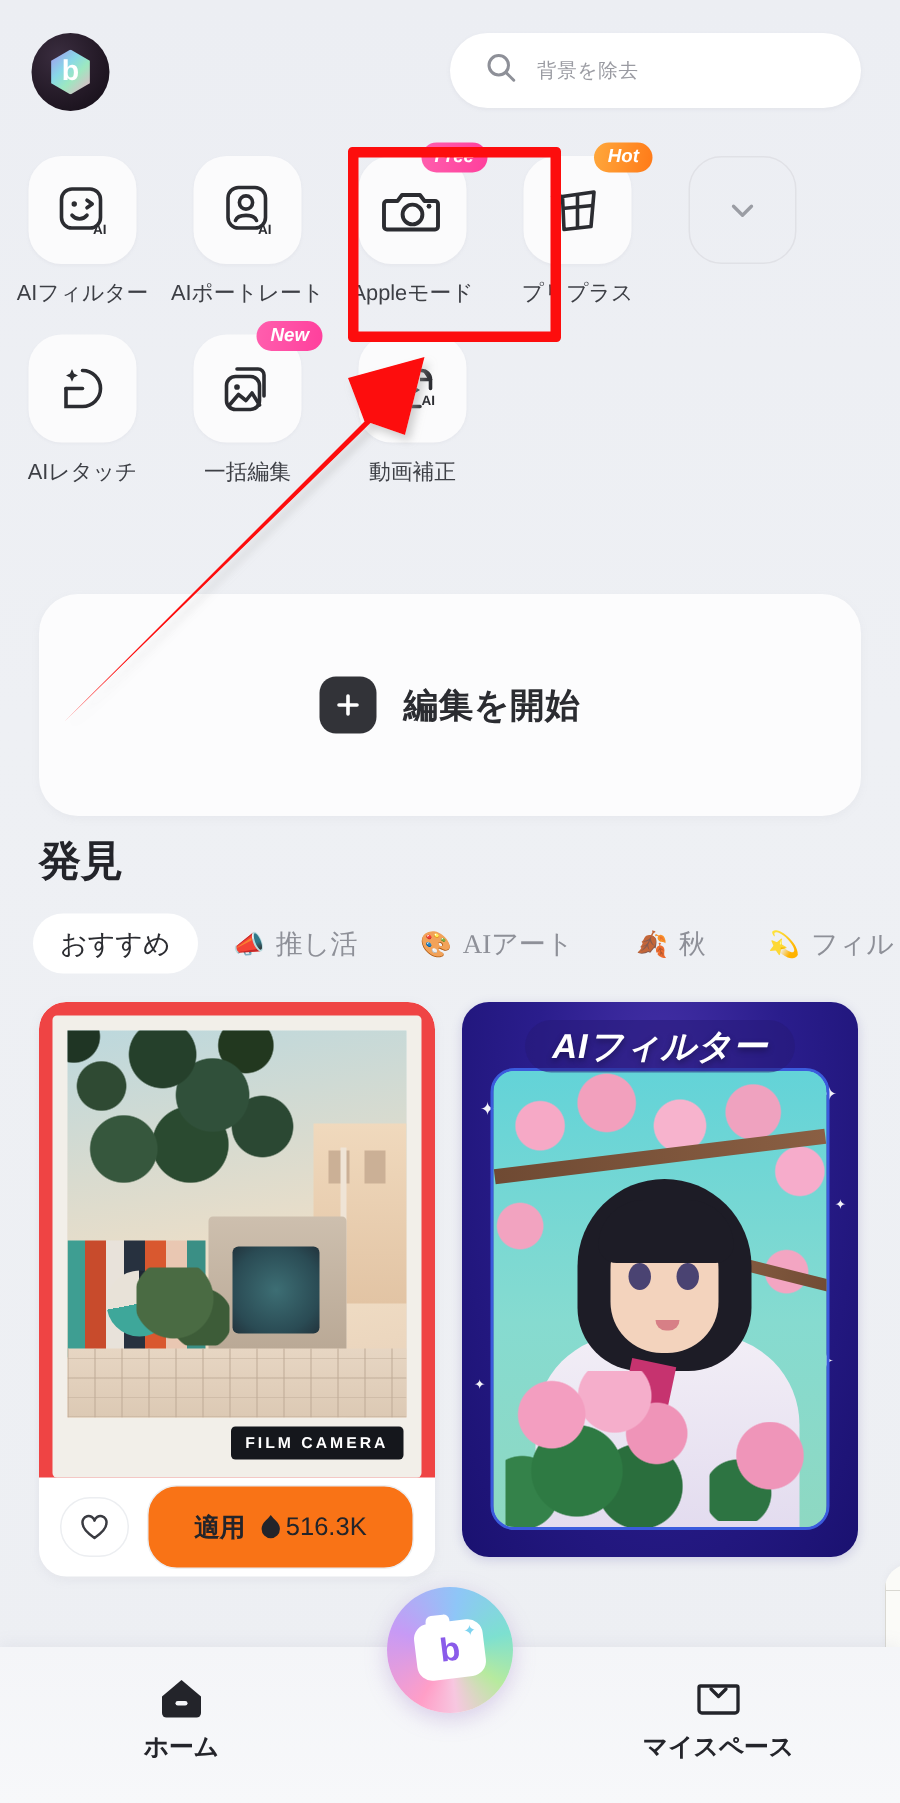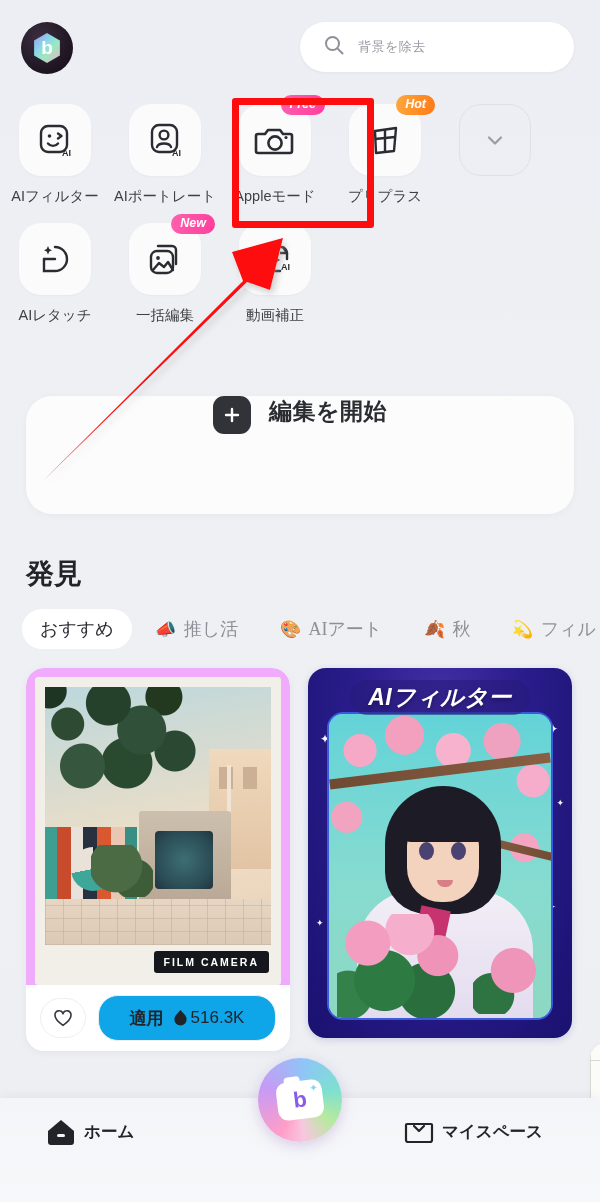--- a/index.html
+++ b/index.html
@@ -74,23 +74,23 @@
   .badge.hot  { background: linear-gradient(100deg,#ffa83c,#ff7a18); }
   .badge.new  { background: linear-gradient(100deg,#ff5fae,#ff3f9c); }
   .expander {
     width: 72px; height: 72px; border-radius: 22px;
     border: 1.6px solid #e0e1e6; background: transparent;
     display: flex; align-items: center; justify-content: center;
   }
 
   
   .start-card {
-    position: absolute; left: 26px; top: 396px; width: 548px; height: 118px;
+    position: absolute; left: 26px; top: 396px; width: 548px; height: 148px;
     background: #fcfcfd; border-radius: 26px;
-    display: flex; justify-content: center;
+    display: flex; align-items: center; justify-content: center;
     box-shadow: 0 2px 6px rgba(150,150,170,0.08);
   }
   .plus-box {
     width: 38px; height: 38px; border-radius: 11px; background: #323338;
     display: flex; align-items: center; justify-content: center; margin-right: 18px;
   }
   .plus-box svg { display: block; }
   .start-label { font-size: 23px; font-weight: bold; color: #2b2c31; letter-spacing: .5px; }
 
   
@@ -115,21 +115,21 @@
   .feed-col { position: absolute; top: 0; }
   .feed-col.left { left: 0; width: 264px; }
   .feed-col.right { left: 282px; width: 264px; }
 
   .card {
     width: 264px; border-radius: 18px; background: #ffffff; overflow: hidden;
     box-shadow: 0 2px 7px rgba(150,150,170,0.10);
   }
   
   .film-wrap {
-    width: 264px; height: 317px; background: #f0abfc;
+    width: 264px; height: 317px; background: #ef4444;
     border-radius: 18px 18px 0 0; padding: 9px 9px 0 9px; text-align: right;
   }
   .polaroid {
     width: 246px; height: 308px; background: #f2efe9;
     border-radius: 3px; padding: 10px 10px 0 10px; position: relative;
   }
   .photo {
     width: 226px; height: 258px; position: relative; overflow: hidden;
     background: linear-gradient(180deg,#cfe2e2 0%, #e4d7c6 55%, #ddc9b6 100%);
   }
@@ -207,23 +207,23 @@
     padding: 5px 10px; border-radius: 3px;
   }
   .card-actions {
     height: 66px; display: flex; align-items: center; padding: 0 14px; gap: 12px;
   }
   .heart-btn {
     width: 46px; height: 40px; border-radius: 20px; border: 1.4px solid #eceef1;
     display: flex; align-items: center; justify-content: center; background:#fff;
   }
   .apply-btn {
-    flex: 1; height: 46px; border-radius: 20px; border: 1.4px solid #eceef1;
+    flex: 1; height: 56px; border-radius: 20px; border: 1.4px solid #eceef1;
     display: flex; align-items: center; justify-content: center; gap: 10px;
-    background: #0ea5e9;
+    background: #f97316;
   }
   .apply-label { font-size: 17px; color: #23242a; font-weight: bold; }
   .apply-count { font-size: 17px; color: #23242a; display:flex; align-items:center; gap:4px;}
 
   
   .ai-card {
     width: 264px; height: 370px; border-radius: 18px; position: relative;
     background: radial-gradient(ellipse at 50% 18%, #4531a8 0%, #2a1d8c 45%, #1a1170 100%);
     overflow: hidden;
     box-shadow: 0 2px 7px rgba(90,80,170,0.22);
@@ -326,21 +326,21 @@
   }
 
   
   .bottombar {
     position: absolute; left: 0; bottom: 0; width: 600px; height: 104px;
     background: linear-gradient(180deg,#f4f5f8 0%, #f7f8fa 100%);
     box-shadow: 0 -2px 10px rgba(140,140,165,0.10);
   }
   .nav-item {
     position: absolute; top: 20px; width: 150px;
-    display: flex; flex-direction: row; align-items: center; gap: 8px;
+    display: flex; flex-direction: column; align-items: center; gap: 8px;
   }
   .nav-item.home { left: 46px; }
   .nav-item.space { left: 404px; }
   .nav-label { font-size: 16.5px; color: #24252b; font-weight: bold; }
   .center-btn {
     position: absolute; left: 258px; top: -40px;
     width: 84px; height: 84px; border-radius: 50%;
     background: conic-gradient(from 210deg, #ff9ec7 0%, #c79af5 22%, #8ec6f7 44%,
                                #7de0d0 62%, #b7ea9e 76%, #f7c7e0 90%, #ff9ec7 100%);
     display: flex; align-items: center; justify-content: center;

